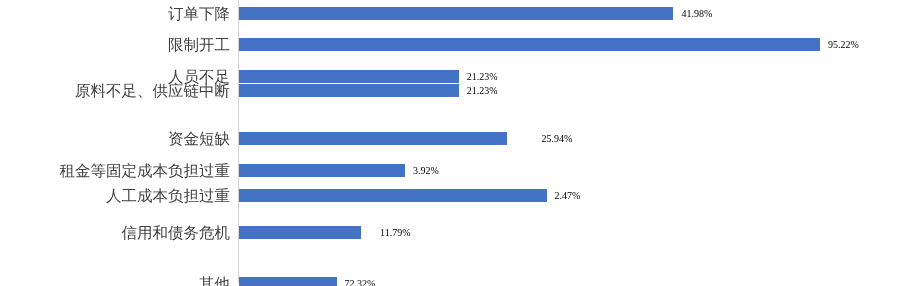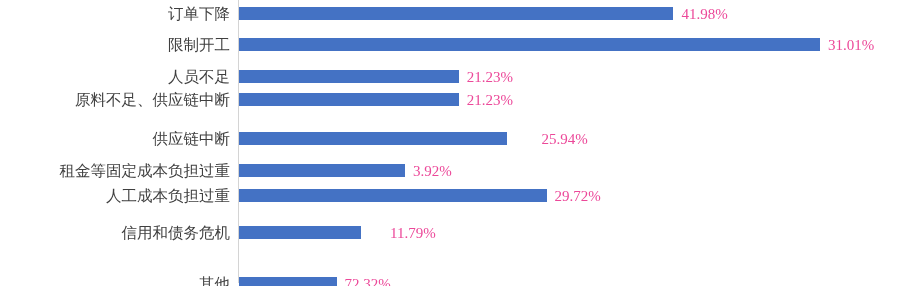--- a/index.html
+++ b/index.html
@@ -50,72 +50,72 @@
   .bar {
     position: absolute;
     left: 239px;
     top: 5px;
     height: 13px;
     background: #4472c4;
   }
   .value-label {
     position: absolute;
     top: 0px;
-    color: #ec4899;
-    font-size: 15px;
+    color: #000000;
+    font-size: 10px;
     line-height: 24px;
     white-space: nowrap;
     font-family: "Liberation Serif", "DejaVu Serif", serif;
   }
 </style>
 </head>
 <body>
 
 <div id="chart">
   <div class="axis-line"></div>
   <div id="rows">
       <div class="row" style="top: 2px;">
         <div class="cat-label">订单下降</div>
         <div class="bar" style="width: 434.493px; background: rgb(68, 114, 196);"></div>
         <div class="value-label" style="left: 681.493px;">41.98%</div>
       </div>
       <div class="row" style="top: 33.3px; text-decoration: underline;">
         <div class="cat-label">限制开工</div>
         <div class="bar" style="width: 580.946px; background: rgb(68, 114, 196);"></div>
-        <div class="value-label" style="left: 827.946px;">31.01%</div>
+        <div class="value-label" style="left: 827.946px;">95.22%</div>
       </div>
       <div class="row" style="top: 64.6px;">
         <div class="cat-label">人员不足</div>
         <div class="bar" style="width: 219.731px; background: rgb(68, 114, 196);"></div>
         <div class="value-label" style="left: 466.731px;">21.23%</div>
       </div>
-      <div class="row" style="top: 88px;">
+      <div class="row" style="top: 79px;">
         <div class="cat-label">原料不足、供应链中断</div>
         <div class="bar" style="width: 219.731px; background: rgb(68, 114, 196);"></div>
         <div class="value-label" style="left: 466.731px;">21.23%</div>
       </div>
       <div class="row" style="top: 127.2px;">
-        <div class="cat-label">供应链中断</div>
+        <div class="cat-label">资金短缺</div>
         <div class="bar" style="width: 268.479px; background: rgb(68, 114, 196);"></div>
         <div class="value-label" style="left: 515.479px; margin-left: 26px;">25.94%</div>
       </div>
       <div class="row" style="top: 158.5px; text-decoration: underline;">
         <div class="cat-label">租金等固定成本负担过重</div>
         <div class="bar" style="width: 166.014px; background: rgb(68, 114, 196);"></div>
         <div class="value-label" style="left: 413.014px;">3.92%</div>
       </div>
       <div class="row" style="top: 184px; padding-left: 26px;">
         <div class="cat-label">人工成本负担过重</div>
         <div class="bar" style="width: 307.602px; background: rgb(68, 114, 196);"></div>
-        <div class="value-label" style="left: 554.602px;">29.72%</div>
+        <div class="value-label" style="left: 554.602px;">2.47%</div>
       </div>
       <div class="row" style="top: 221.1px;">
         <div class="cat-label">信用和债务危机</div>
         <div class="bar" style="width: 122.026px; background: rgb(68, 114, 196);"></div>
-        <div class="value-label" style="left: 390px; text-align: center;">11.79%</div>
+        <div class="value-label" style="left: 380px; text-align: center;">11.79%</div>
       </div>
       <div class="row" style="top: 252.4px; margin-top: 20px;">
         <div class="cat-label">其他</div>
         <div class="bar" style="width: 97.6005px; background: rgb(68, 114, 196);"></div>
         <div class="value-label" style="left: 344.601px;">72.32%</div>
       </div>
     </div>
 </div>
 
 </body></html>

